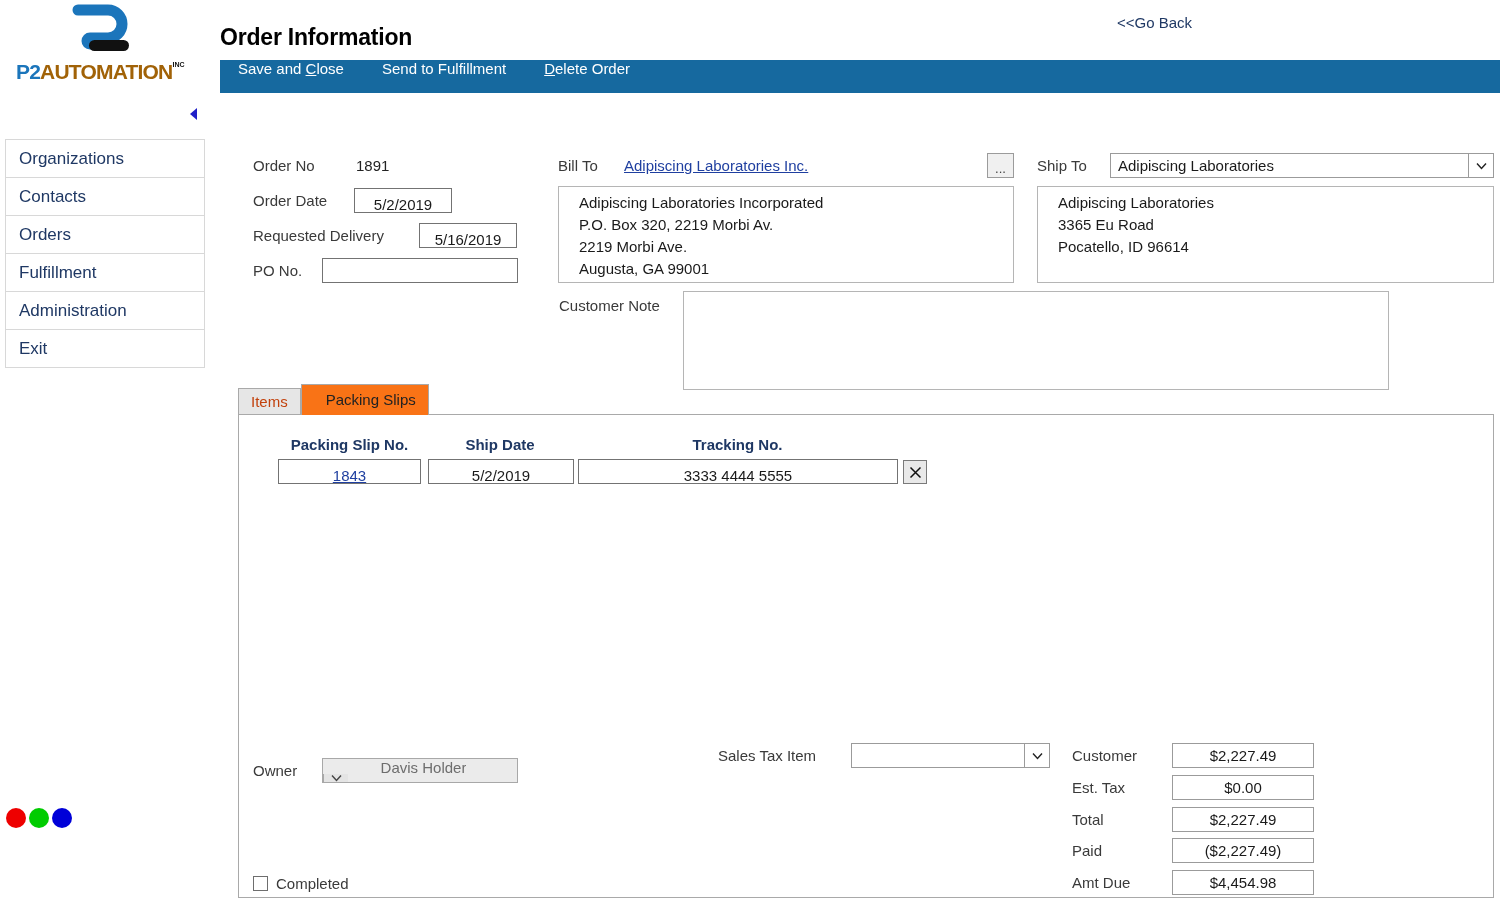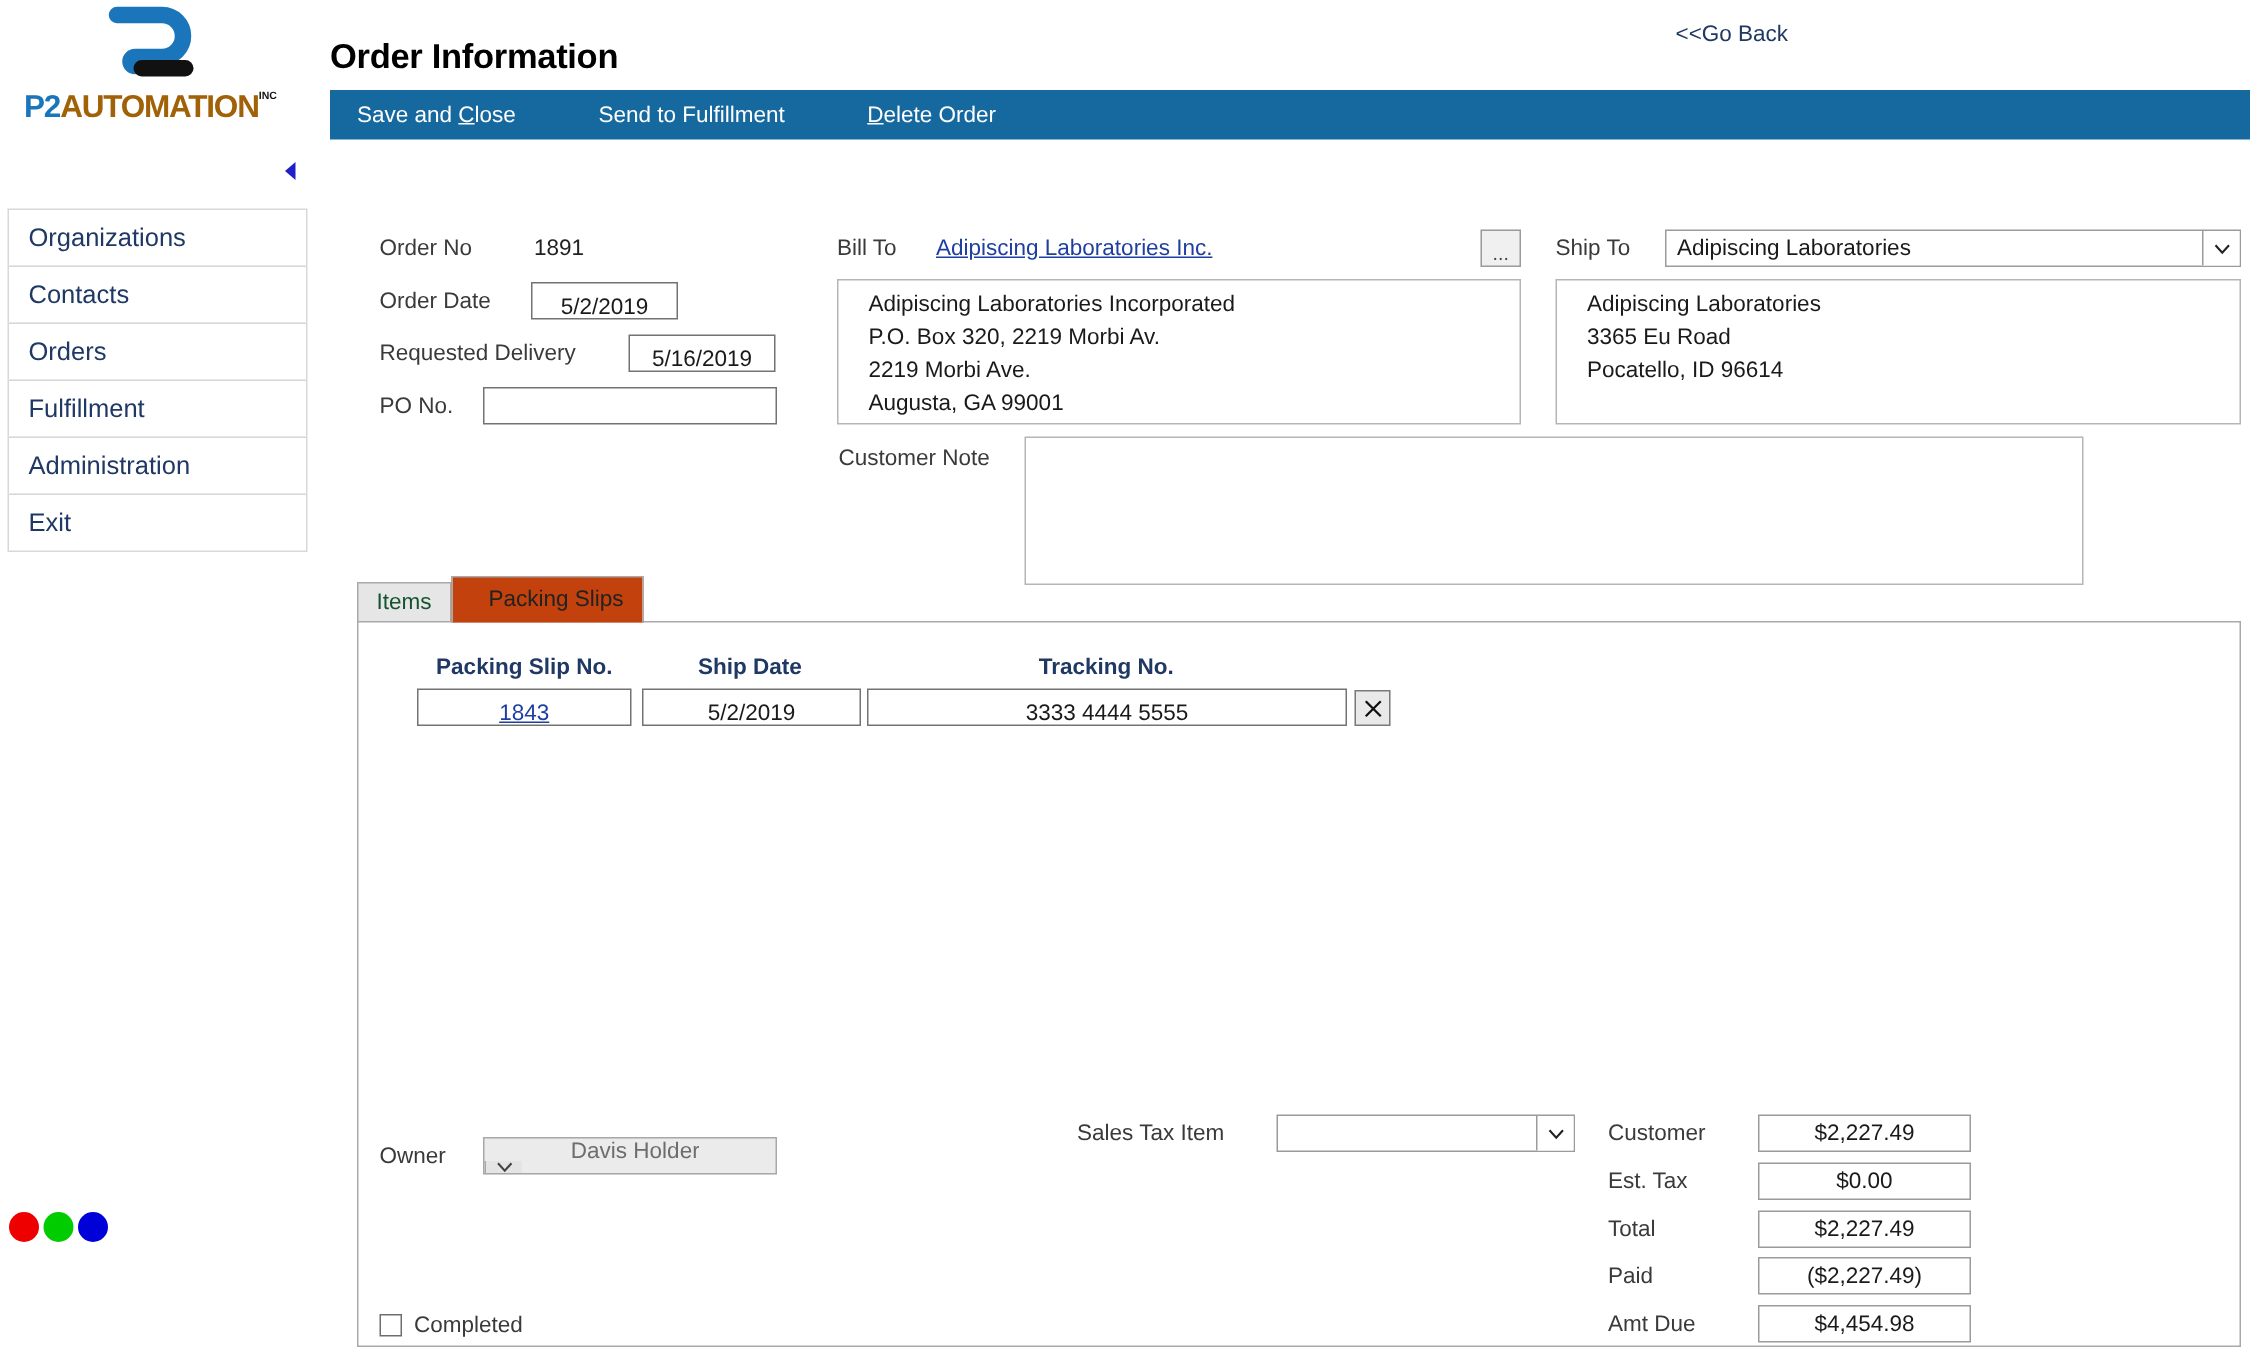--- a/index.html
+++ b/index.html
@@ -109,22 +109,20 @@
     cursor: pointer;
   }
 
   
   #toolbar {
     position: absolute;
     left: 220px; top: 60px;
     width: 1280px; height: 33px;
     background: #16699f;
     display: flex;
-    align-items: center;
-    gap: 17px;
   }
   .tb-btn {
     color: #ffffff;
     font-size: 15px;
     padding: 0 0;
     margin-right: 38px;
     cursor: pointer;
     white-space: nowrap;
   }
   .tb-btn:first-child { margin-left: 18px; }
@@ -244,24 +242,24 @@
     padding: 0 12px;
     cursor: pointer;
     border: 1px solid #a9a9a9;
     border-bottom: none;
     white-space: nowrap;
   }
   .tab.inactive {
     background: #e6e6e6;
     height: 26px;
     line-height: 25px;
-    color: #14532d;
+    color: #c2410c;
   }
   .tab.active {
-    background: #c2410c;
+    background: #f97316;
     height: 31px;
     line-height: 30px;
     border-color: #a9a9a9;
     position: relative;
     z-index: 4;
     margin-bottom: -1px;
     padding-left: 24px;
   }
 
   #tabpanel {

